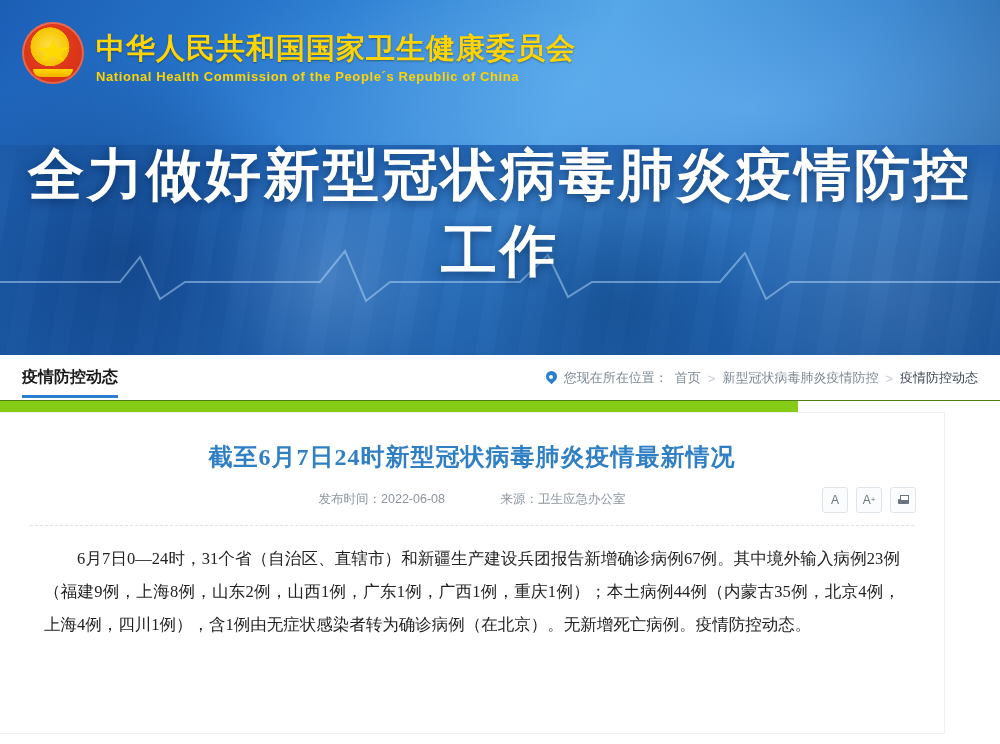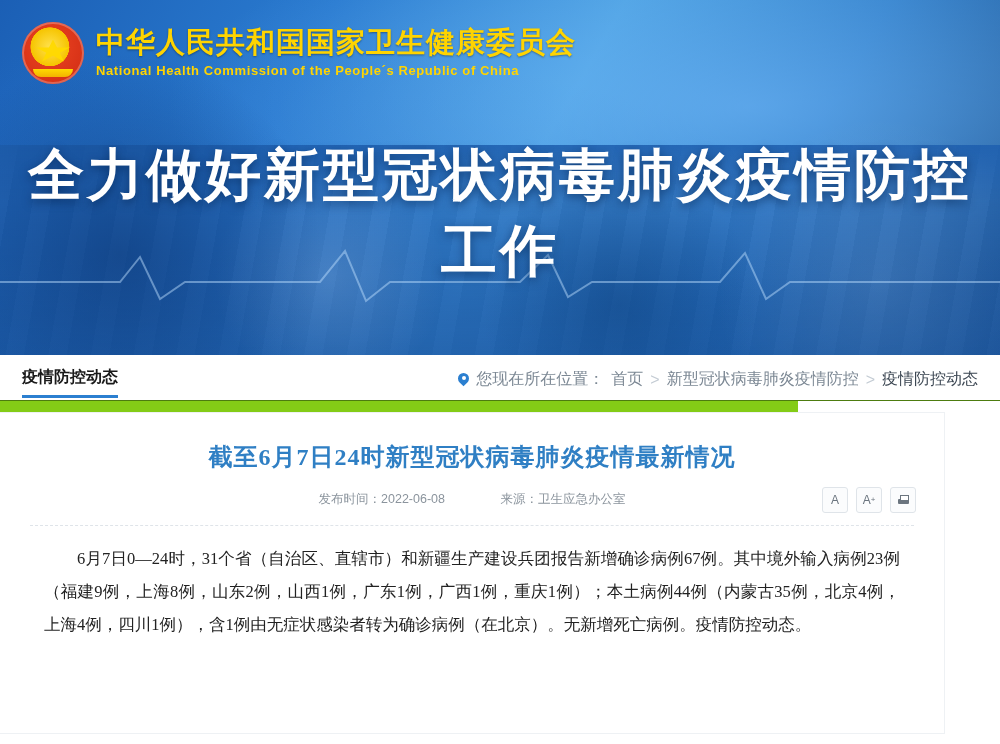--- a/index.html
+++ b/index.html
@@ -48,21 +48,21 @@
     left: 0; right: 0;
     bottom: 48px;
     height: 70px;
     opacity: 0.55;
   }
   .emblem-row {
     position: absolute;
     top: 22px;
     left: 22px;
     display: flex;
-    align-items: center;
+    align-items: flex-end;
     gap: 12px;
     z-index: 4;
   }
   .emblem {
     width: 62px;
     height: 62px;
     border-radius: 50%;
     background: radial-gradient(circle at 45% 40%, #ffe14d 0%, #f6c400 38%, #e03a1c 39%, #cf2a12 100%);
     position: relative;
     box-shadow: 0 0 0 2px rgba(255,255,255,0.25) inset;
@@ -143,21 +143,21 @@
     height: 3px;
     background: #2b7fd0;
   }
   .crumbs {
     position: absolute;
     right: 22px;
     top: 14px;
     display: flex;
     align-items: center;
     gap: 7px;
-    font-size: 16px;
+    font-size: 13px;
     color: #7c8894;
   }
   .pin-icon { display: inline-block; width: 11px; height: 14px; position: relative; }
   .pin-icon::before {
     content: "";
     position: absolute; left: 0; top: 0;
     width: 11px; height: 11px;
     background: #2b7fd0;
     border-radius: 50% 50% 50% 0;
     transform: rotate(-45deg);

